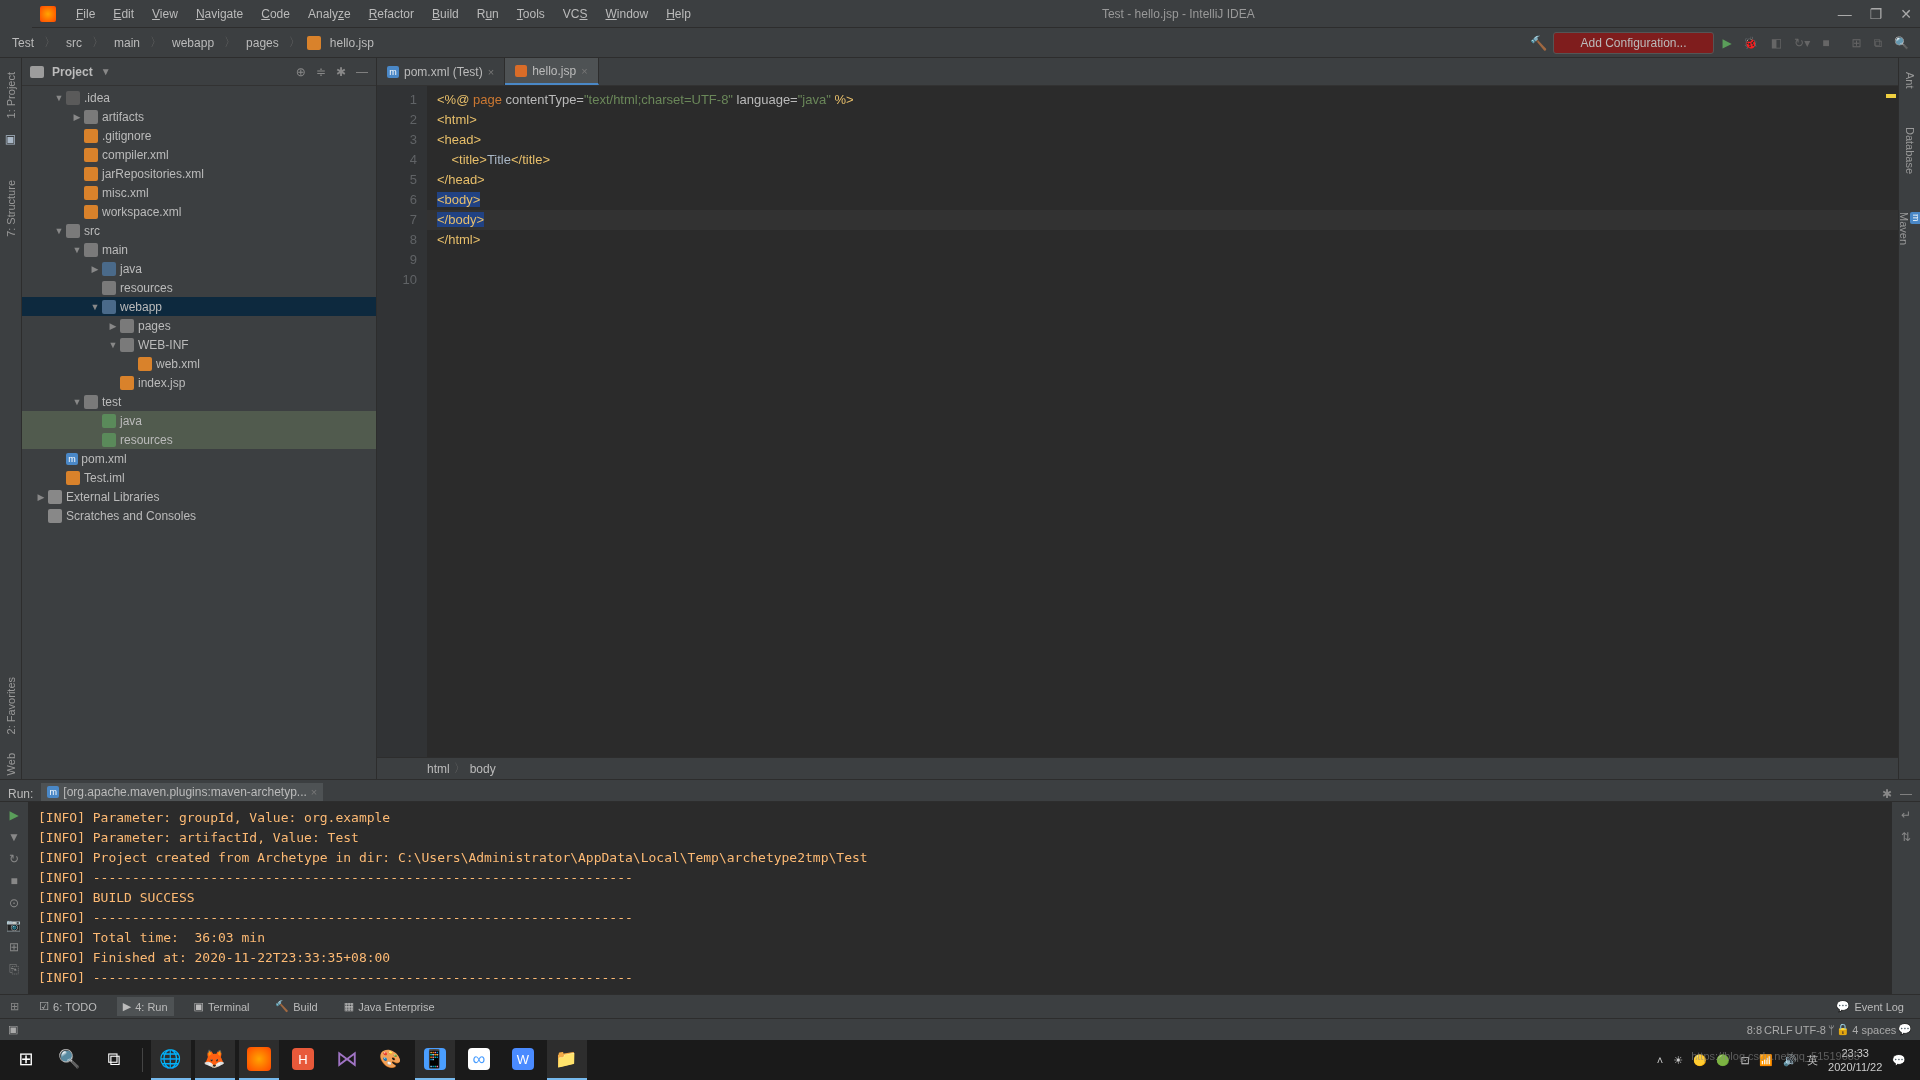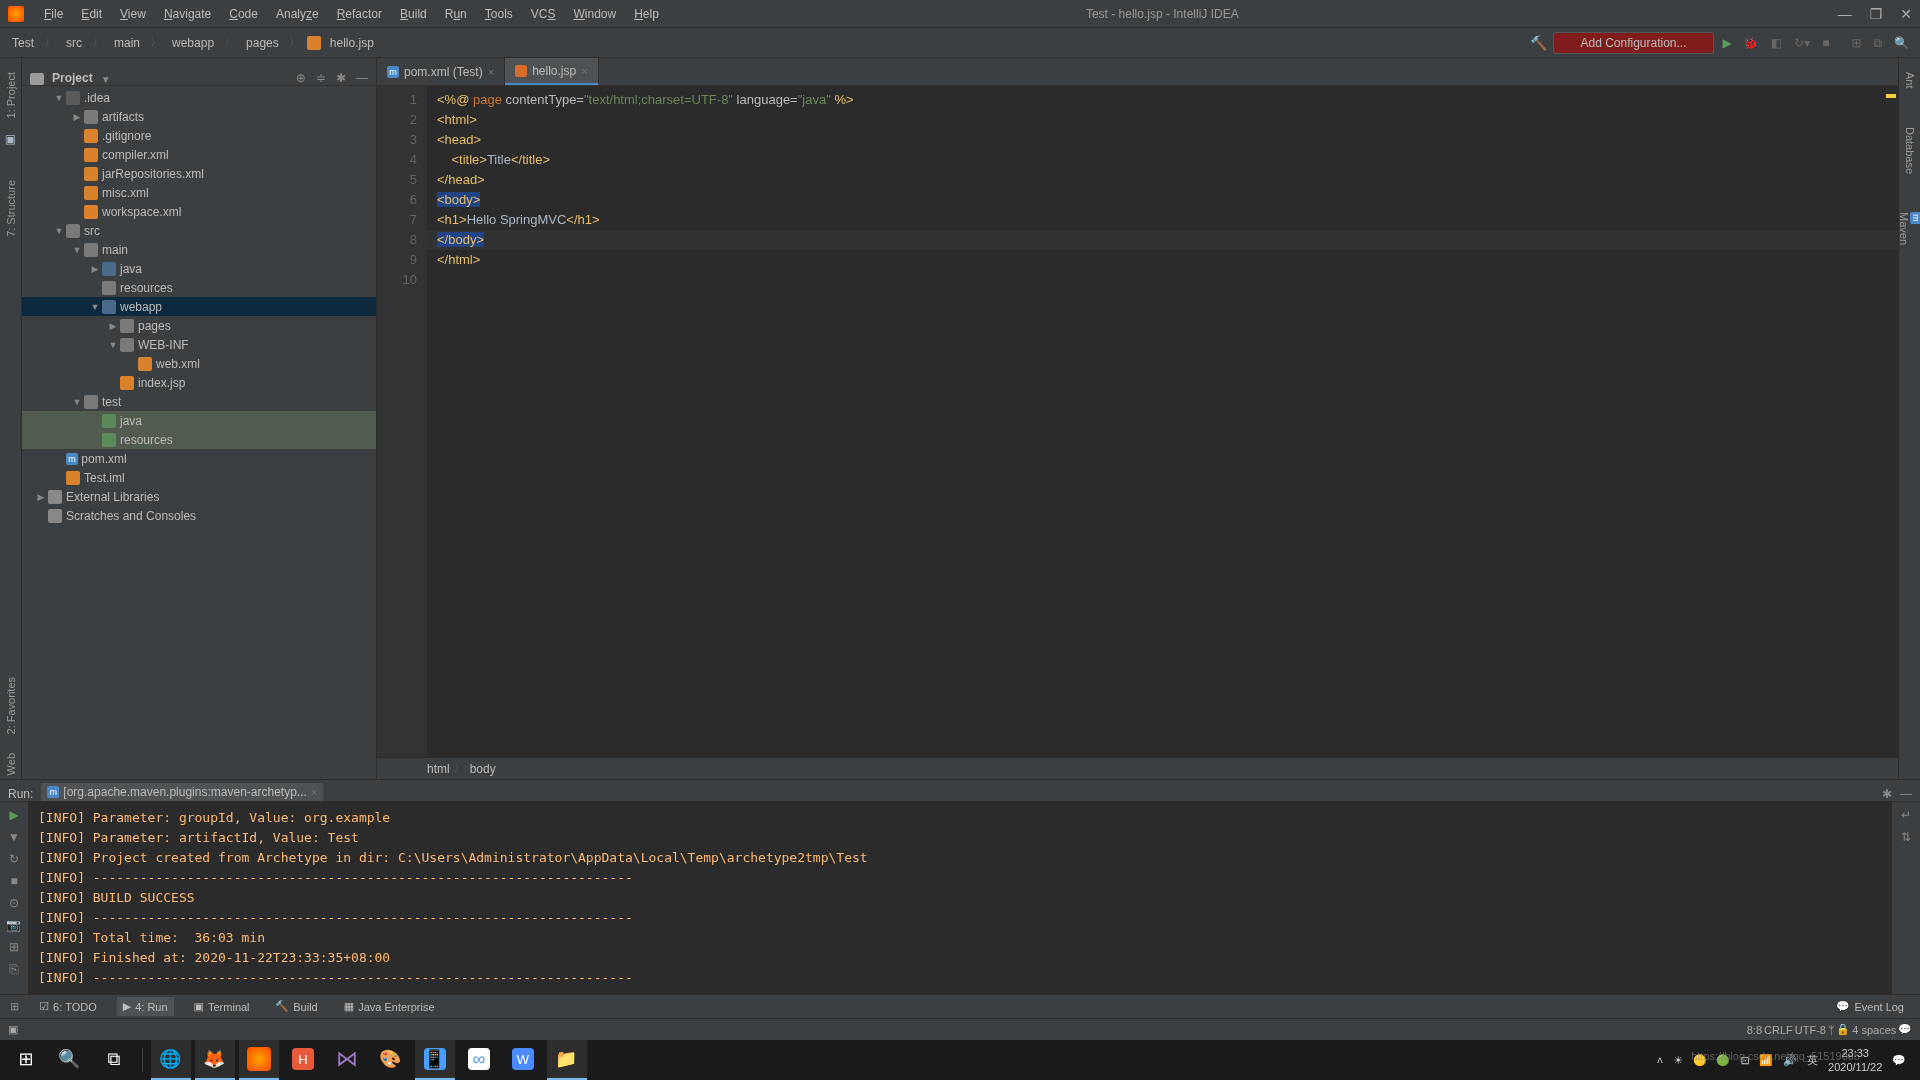--- a/index.html
+++ b/index.html
@@ -1,19 +1,19 @@
 <!DOCTYPE html>
 <html><head>
   <meta charset="utf-8">
   <style>
     * { box-sizing: border-box; margin: 0; padding: 0; font-family: "Segoe UI", Arial, sans-serif; }
     body { background: #3c3f41; color: #a9b7c6; font-size: 12px; overflow: hidden; height: 100vh; display: flex; flex-direction: column; }
     
     
-    .titlebar { height: 28px; background: #3c3f41; display: flex; align-items: center; padding: 0 8px; border-bottom: 1px solid #2d2d2d; }
+    .titlebar { height: 28px; background: #3c3f41; display: flex; align-items: center; padding: 0 8px; border-bottom: 1px solid #2d2d2d; margin-left: 32px; }
     .titlebar .logo { width: 16px; height: 16px; background: radial-gradient(circle, #ffa500, #ff4500); border-radius: 2px; margin-right: 12px; }
     .menubar { display: flex; gap: 2px; }
     .menubar span { padding: 4px 8px; color: #bbb; cursor: pointer; }
     .menubar span u { text-decoration: underline; }
     .titlebar .title { flex: 1; text-align: center; color: #999; padding-right: 180px; }
     .winbtns { display: flex; gap: 18px; color: #aaa; font-size: 14px; }
     
     
     .navrow { height: 30px; background: #3c3f41; display: flex; align-items: center; padding: 0 8px; border-bottom: 1px solid #2d2d2d; }
     .crumb { display: flex; align-items: center; gap: 2px; color: #bbb; }
@@ -24,21 +24,21 @@
     .addcfg { background: #7f1d1d; color: #bbb; padding: 3px 26px; border: 1px solid #555; border-radius: 3px; font-size: 12px; }
     .hammer { color: #5a9e5a; font-size: 14px; }
     .toolbtn { color: #666; padding: 2px 3px; }
     
     
     .main { flex: 1; display: flex; overflow: hidden; }
     .leftgutter { width: 22px; background: #3c3f41; border-right: 1px solid #2d2d2d; display: flex; flex-direction: column; align-items: center; gap: 10px; padding-top: 10px; }
     .leftgutter .tab { writing-mode: vertical-rl; transform: rotate(180deg); font-size: 11px; color: #999; padding: 4px 2px; cursor: pointer; }
     
     .project { width: 355px; background: #3c3f41; border-right: 1px solid #2d2d2d; display: flex; flex-direction: column; }
-    .project-header { height: 28px; background: #3c3f41; border-bottom: 1px solid #323232; display: flex; align-items: flex-end; padding: 0 8px; gap: 8px; }
+    .project-header { height: 28px; background: #3c3f41; border-bottom: 1px solid #323232; display: flex; align-items: center; padding: 0 8px; gap: 8px; }
     .folder-icon { width: 14px; height: 12px; background: #9c9c9c; border-radius: 2px; display: inline-block; }
     .project-header .ptitle { font-weight: bold; color: #bbb; }
     .project-header .drop { color: #888; font-size: 10px; }
     .project-toolbar { margin-left: auto; display: flex; gap: 10px; color: #888; }
     
     .tree { flex: 1; overflow: auto; padding: 2px 0; }
     .tree-row { display: flex; align-items: center; height: 19px; padding-left: 8px; white-space: nowrap; color: #bbb; }
     .tree-row.sel { background: #0d293e; }
     .tree-row.hl { background: #515b4e; }
     .twist { width: 14px; text-align: center; color: #888; font-size: 9px; display: inline-block; }
@@ -313,21 +313,20 @@
           <div>9</div>
           <div>10</div>
         </div>
       <div class="code" id="code">
           <div class="code-line"><span class="c-tag">&lt;%@</span> <span class="c-kw">page</span> <span class="c-attr">contentType=</span><span class="c-str">"text/html;charset=UTF-8"</span> <span class="c-attr">language=</span><span class="c-str">"java"</span> <span class="c-tag">%&gt;</span></div>
           <div class="code-line"><span class="c-tag">&lt;html&gt;</span></div>
           <div class="code-line"><span class="c-tag">&lt;head&gt;</span></div>
           <div class="code-line">    <span class="c-tag">&lt;title&gt;</span><span class="c-txt">Title</span><span class="c-tag">&lt;/title&gt;</span></div>
           <div class="code-line"><span class="c-tag">&lt;/head&gt;</span></div>
           <div class="code-line"><span class="c-tag hl-bg">&lt;body&gt;</span></div>
-          <div class="code-line"><span class="c-tag">&lt;h1&gt;</span><span class="c-txt">Hello SpringMVC</span><span class="c-tag">&lt;/h1&gt;</span></div>
           <div class="code-line cursor-line"><span class="c-tag hl-bg">&lt;/body&gt;</span></div>
           <div class="code-line"><span class="c-tag">&lt;/html&gt;</span></div>
           <div class="code-line"></div>
         </div>
       <div class="code-marker"></div>
     </div>
     <div class="crumbs2">
       <span>html</span>
       <span style="color:#666">〉</span>
       <span>body</span>

